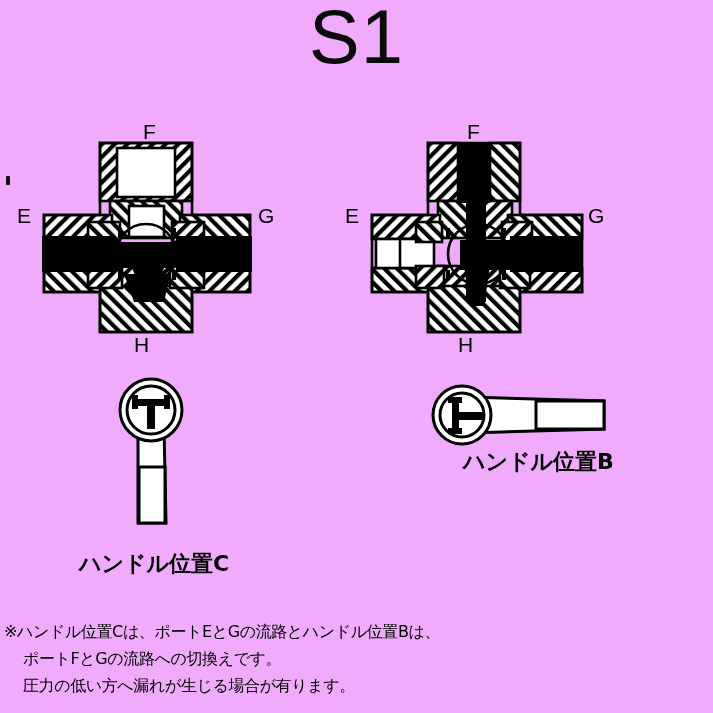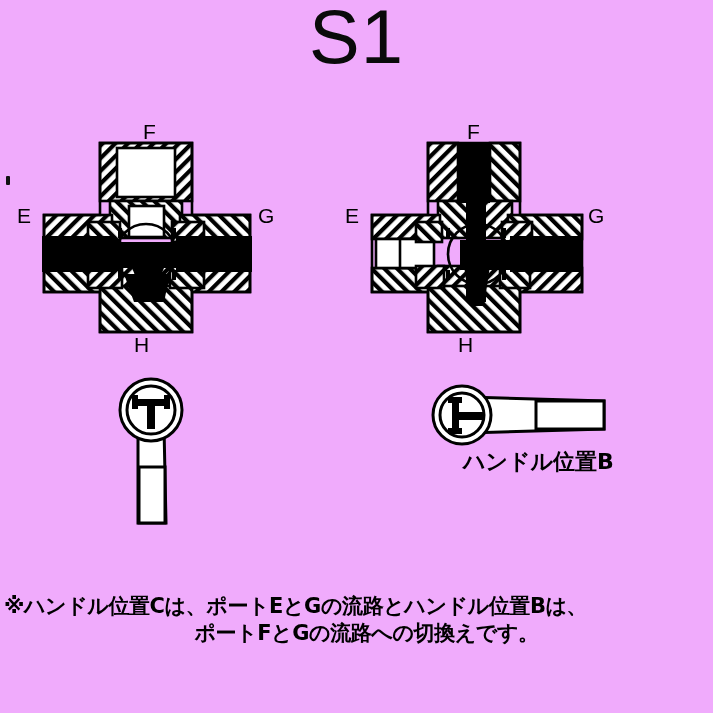--- a/index.html
+++ b/index.html
@@ -50,31 +50,31 @@
     line-height: 22px;
     font-family: "DejaVu Sans", "Liberation Sans", sans-serif;
     font-weight: 700;
     color: #000;
     white-space: nowrap;
   }
   
   #note {
     position: absolute;
     left: 4px;
-    top: 593px;
+    top: 618px;
     width: 706px;
     font-family: "DejaVu Sans", "Liberation Sans", sans-serif;
-    font-weight: 700;
-    font-size: 21px;
+    font-weight: 400;
+    font-size: 16px;
     line-height: 27px;
     color: #000;
     letter-spacing: -0.4px;
   }
   #note .note-line { display: block; white-space: nowrap; }
-  #note .indent { padding-left: 19px; text-align: center; }
+  #note .indent { padding-left: 19px; }
   
   #speck {
     position: absolute;
     left: 6px;
     top: 176px;
     width: 4px;
     height: 9px;
     background: #111;
     border-radius: 1px;
   }
@@ -241,20 +241,21 @@
       </g>
 
       <g fill="#000" stroke="none">
         <rect x="24" y="24" width="38" height="7"></rect>
         <rect x="39" y="24" width="8" height="30"></rect>
         <rect x="24" y="20" width="6" height="14"></rect>
         <rect x="56" y="20" width="6" height="14"></rect>
       </g>
     </svg>
   </div>
+  <div class="handle-caption" style="left:79px; top:553px;">ハンドル位置C</div>
 
   <div class="handle-figure" style="left:428px; top:382px;">
     <svg width="186" height="66" viewBox="0 0 186 66" xmlns="http://www.w3.org/2000/svg">
       <g stroke="#000" stroke-width="3" fill="#ffffff">
 
         <path d="M40 15 L176 19 L176 47 L40 51 Z"></path>
         <rect x="108" y="19" width="68" height="28"></rect>
 
         <circle cx="34" cy="33" r="29"></circle>
         <circle cx="34" cy="33" r="22"></circle>
@@ -266,15 +267,16 @@
         <rect x="20" y="15" width="14" height="6"></rect>
         <rect x="20" y="46" width="14" height="6"></rect>
       </g>
     </svg>
   </div>
   <div class="handle-caption" style="left:463px; top:451px;">ハンドル位置B</div>
 
   <div id="note">
     <span class="note-line">※ハンドル位置Cは、ポートEとGの流路とハンドル位置Bは、</span>
     <span class="note-line indent">ポートFとGの流路への切換えです。</span>
+    <span class="note-line indent">圧力の低い方へ漏れが生じる場合が有ります。</span>
   </div>
 
 </div>
 
 </body></html>

